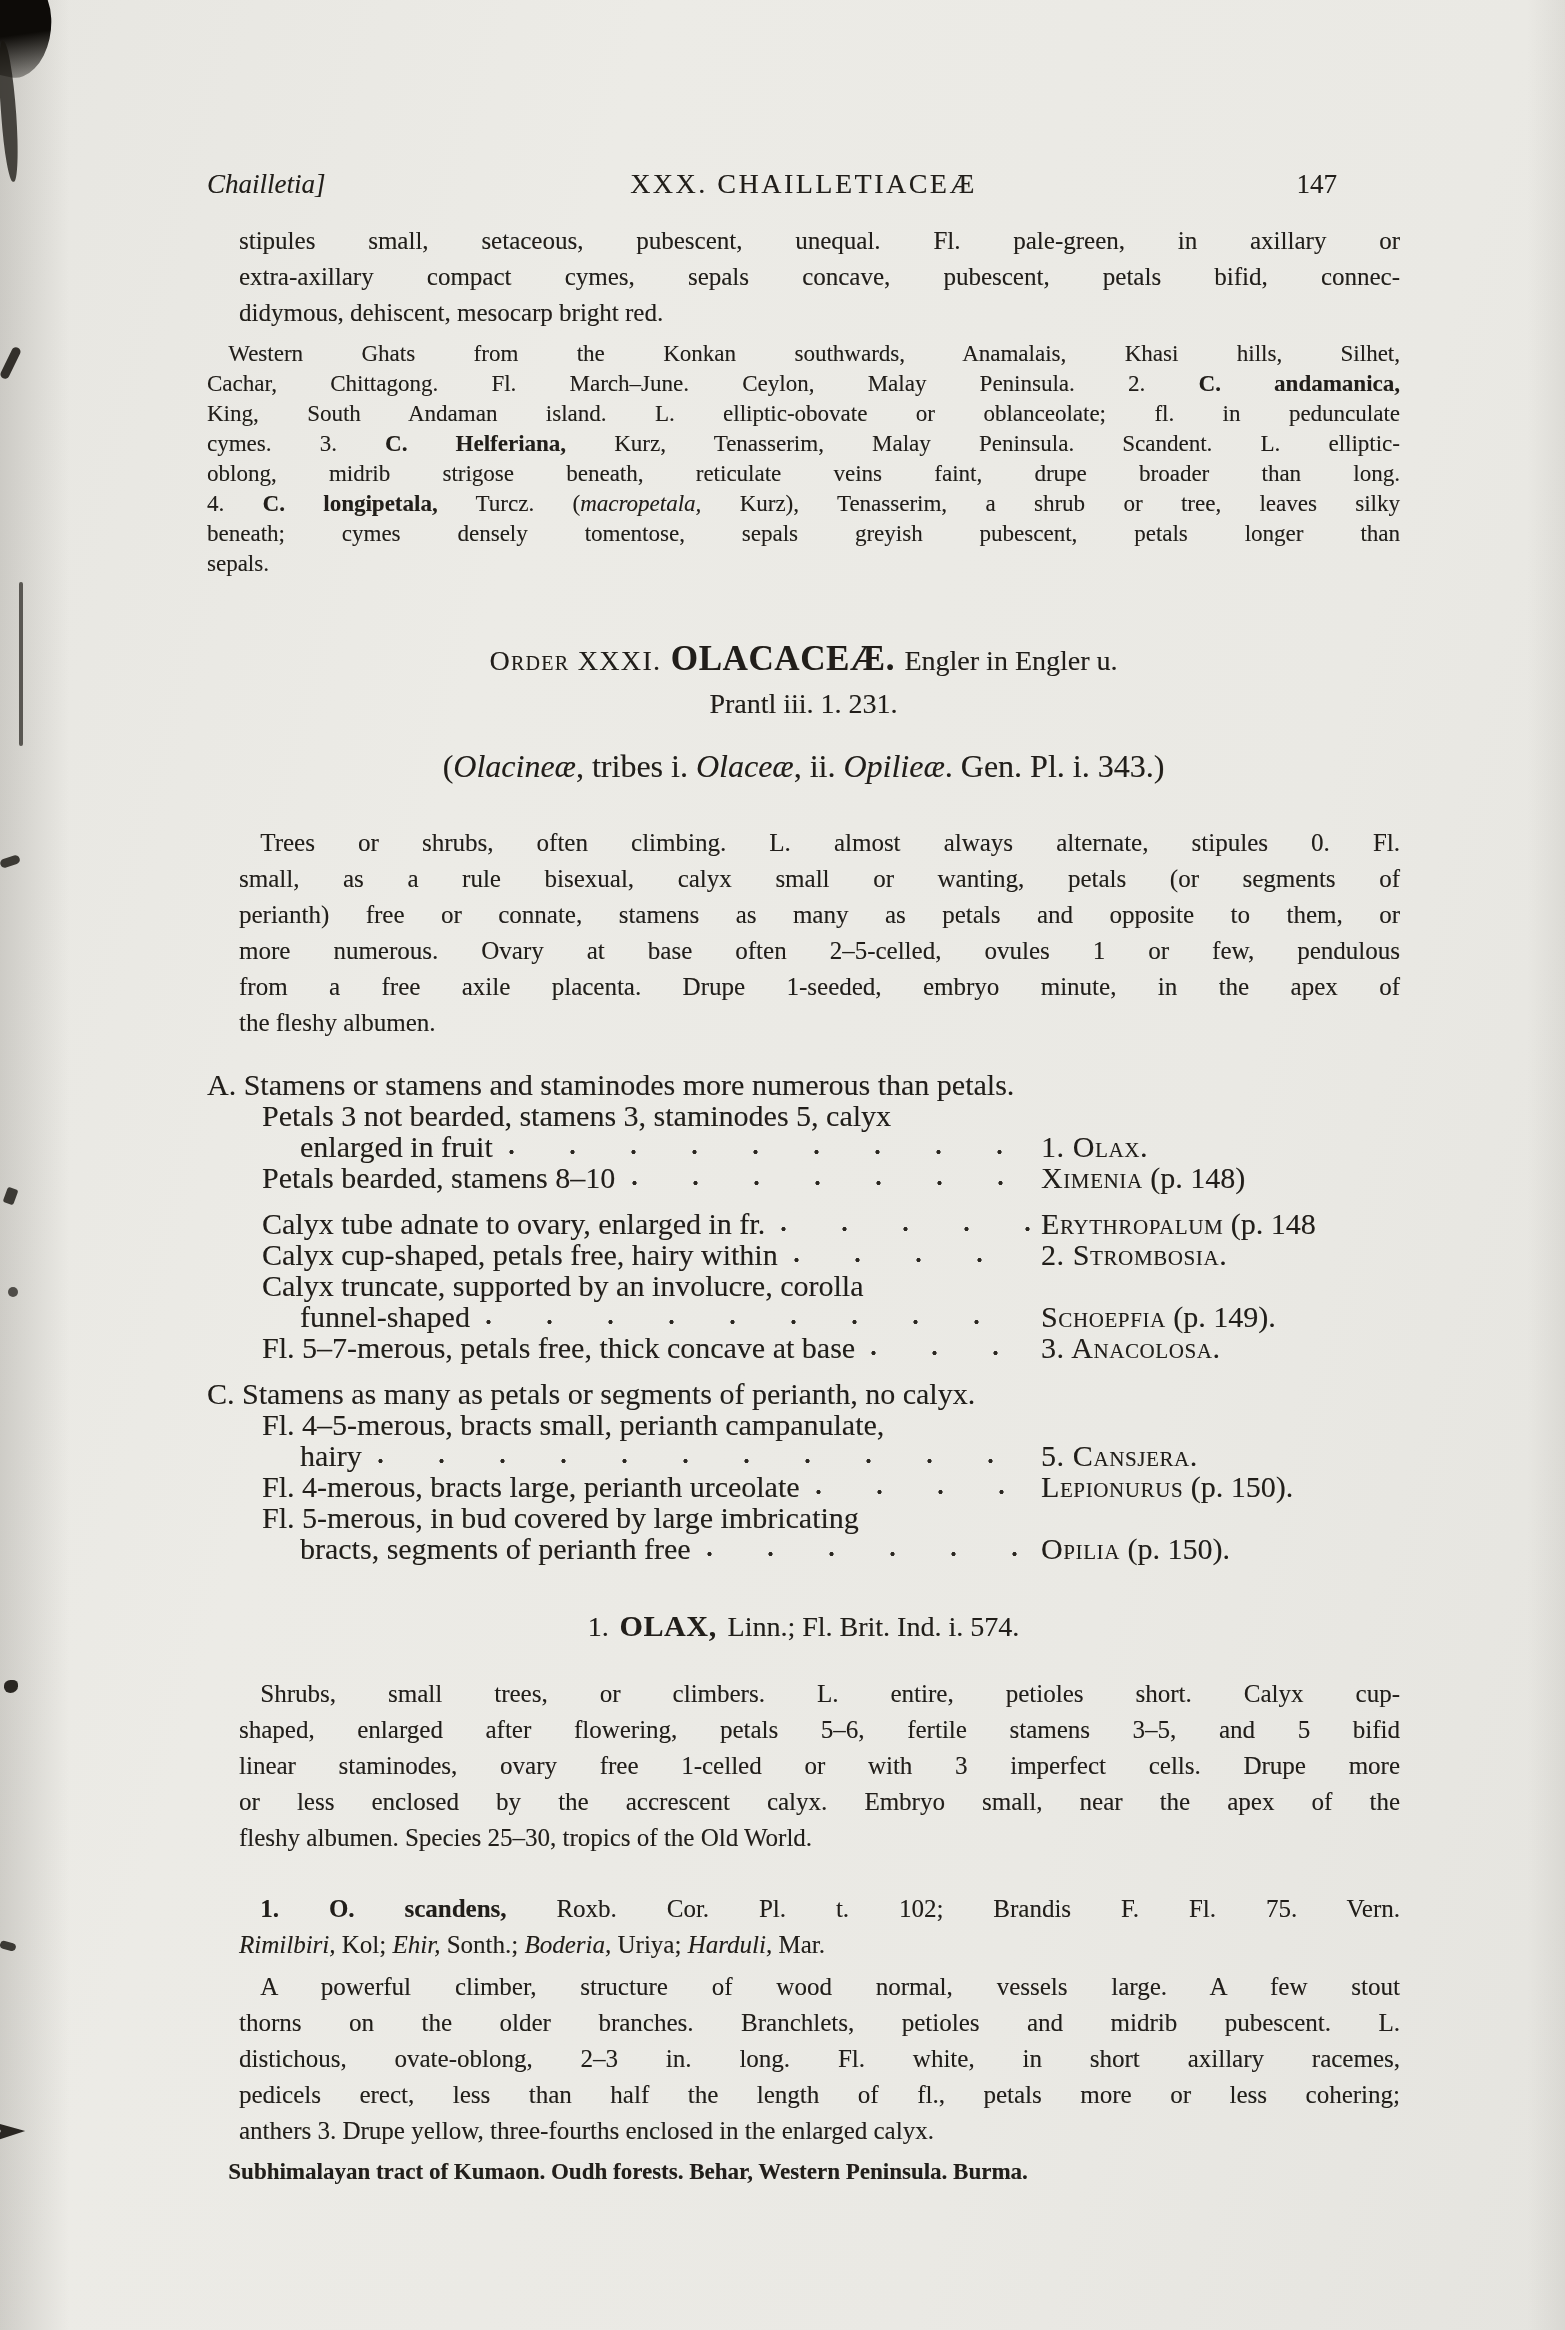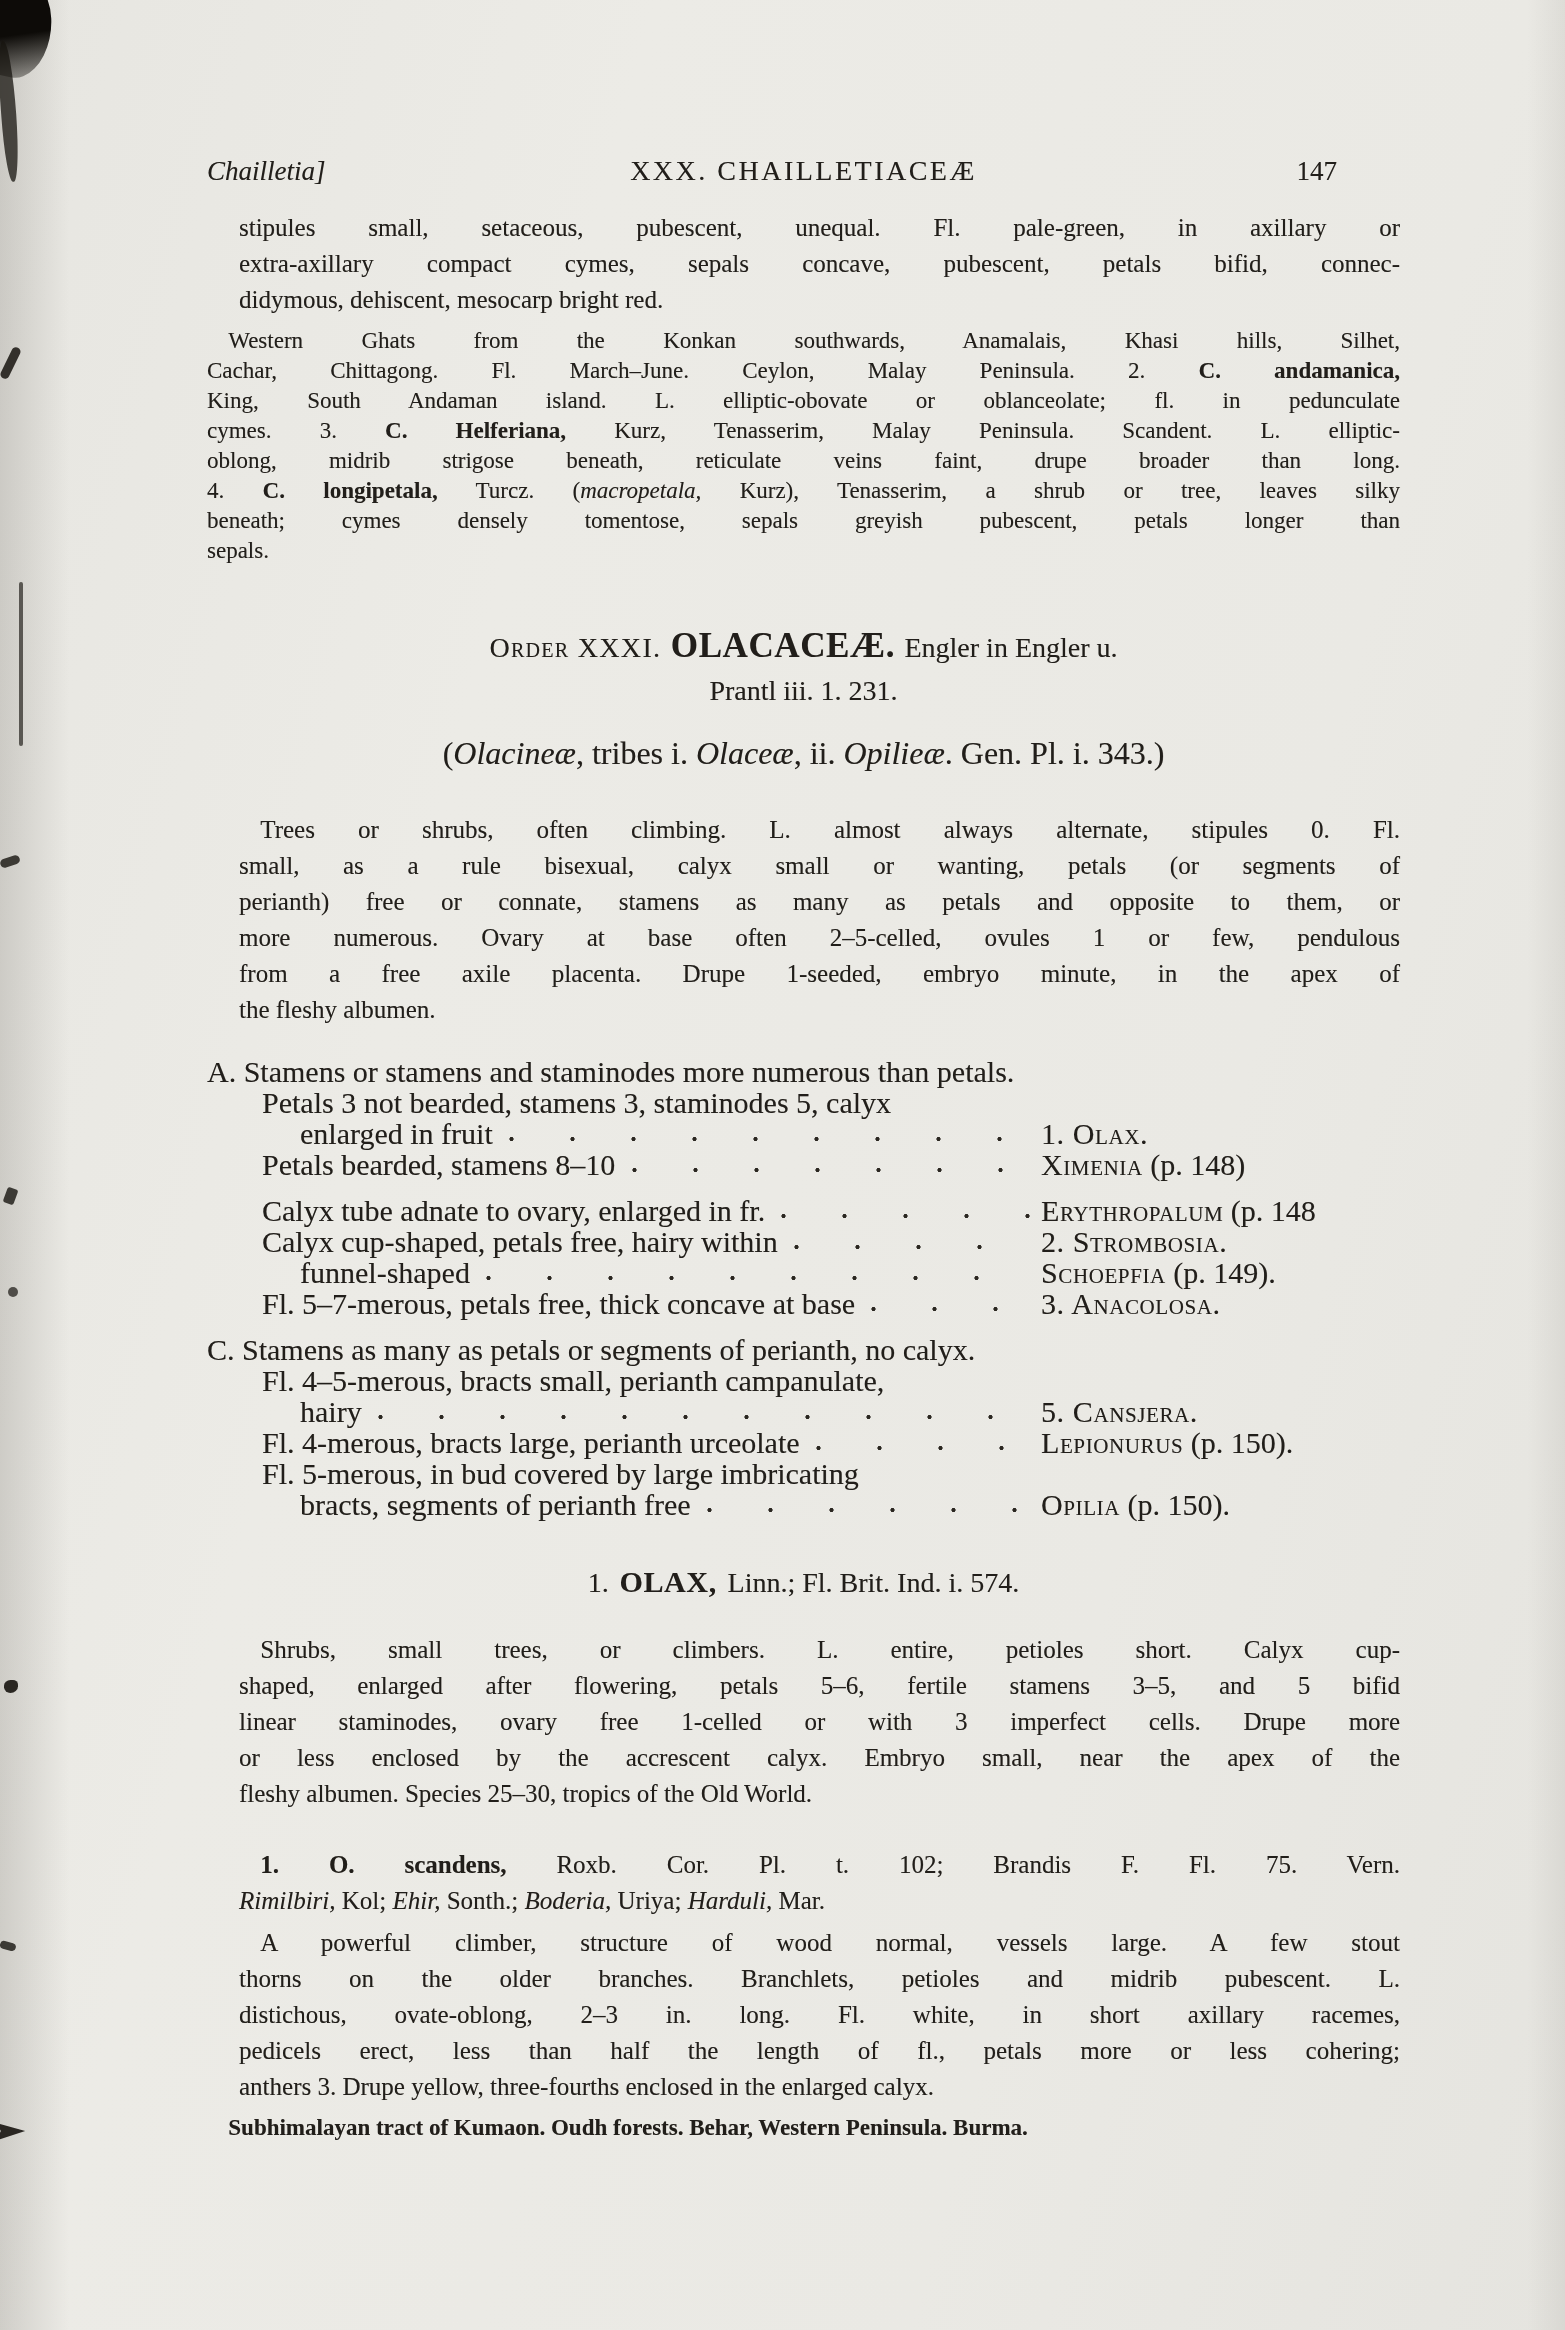--- a/index.html
+++ b/index.html
@@ -8,21 +8,21 @@
   .page {
     position:relative; width:1565px; height:2330px; overflow:hidden;
     background:linear-gradient(105deg,#e7e6e1 0%,#ecebe6 30%,#eae9e4 70%,#e5e4df 100%);
     color:var(--ink,#211e1a);
   }
   .page::before { content:''; position:absolute; left:0; top:0; bottom:0; width:82px;
     background:linear-gradient(90deg,rgba(58,52,44,0.16),rgba(58,52,44,0) 85%); pointer-events:none; }
   .page::after { content:''; position:absolute; right:0; top:0; bottom:0; width:38px;
     background:linear-gradient(270deg,rgba(58,52,44,0.07),rgba(58,52,44,0)); pointer-events:none; }
 
-  .content { position:absolute; left:207px; top:155px; width:1193px;
+  .content { position:absolute; left:207px; top:168px; width:1193px;
     text-shadow:0.2px 0.2px 0.3px rgba(35,28,20,0.35); }
 
   
   .running-header { display:flex; align-items:baseline; margin-bottom:22.6px; }
   .rh-left  { width:295px; font-style:italic; font-size:27px; }
   .rh-center{ flex:1; text-align:center; font-size:28px; letter-spacing:2.5px; }
   .rh-right { width:295px; text-align:right; font-size:27px; padding-right:63px; }
 
   
   .body-text  { font-size:25px; line-height:36px;margin-left:32px; }
@@ -158,20 +158,23 @@
           <div class="key-row i1">
             <span class="key-text">Calyx tube adnate to ovary, enlarged in fr.</span>
             <span class="leader"></span>
             <span class="key-result"><span class="key-name">Erythropalum</span><span class="key-page"> (p. 148</span></span>
           </div>
           <div class="key-row i1">
             <span class="key-text">Calyx cup-shaped, petals free, hairy within</span>
             <span class="leader"></span>
             <span class="key-result"><span class="key-name">2. Strombosia.</span></span>
           </div>
+          <div class="key-row i1">
+            <span class="key-text">Calyx truncate, supported by an involucre, corolla</span>
+          </div>
           <div class="key-row i2">
             <span class="key-text">funnel-shaped</span>
             <span class="leader"></span>
             <span class="key-result"><span class="key-name">Schoepfia</span><span class="key-page"> (p. 149).</span></span>
           </div>
           <div class="key-row i1">
             <span class="key-text">Fl. 5–7-merous, petals free, thick concave at base</span>
             <span class="leader"></span>
             <span class="key-result"><span class="key-name">3. Anacolosa.</span></span>
           </div>

